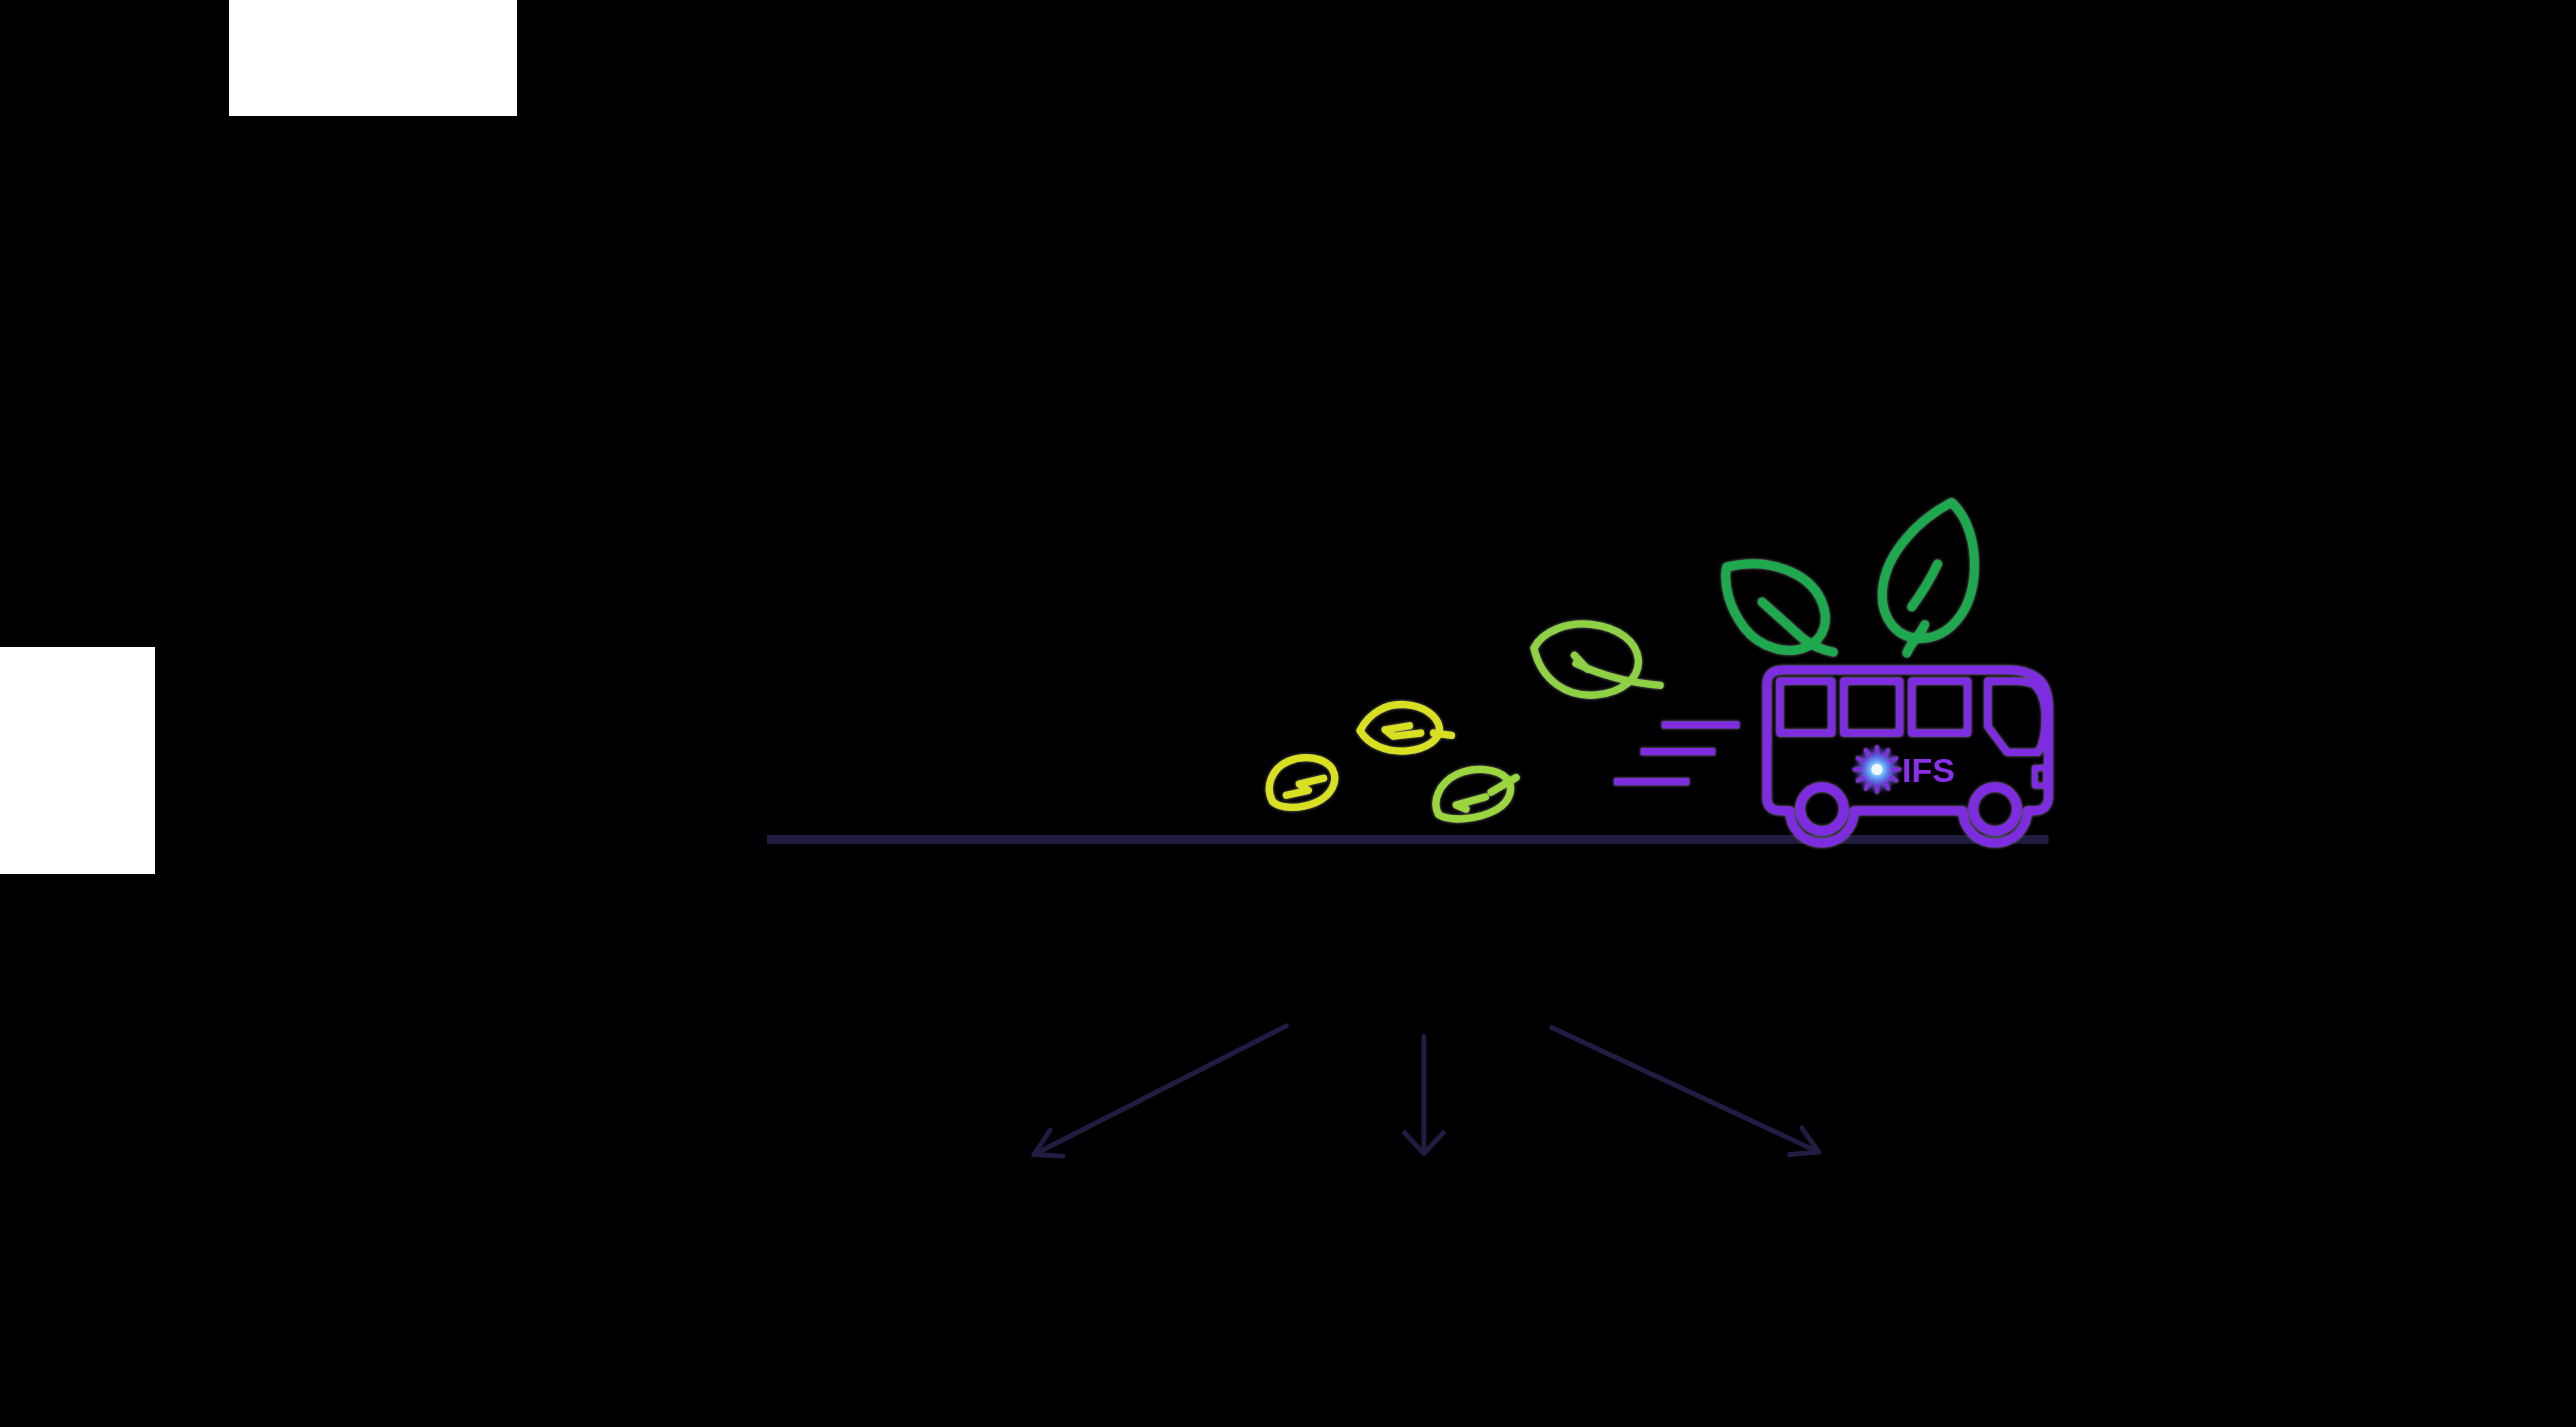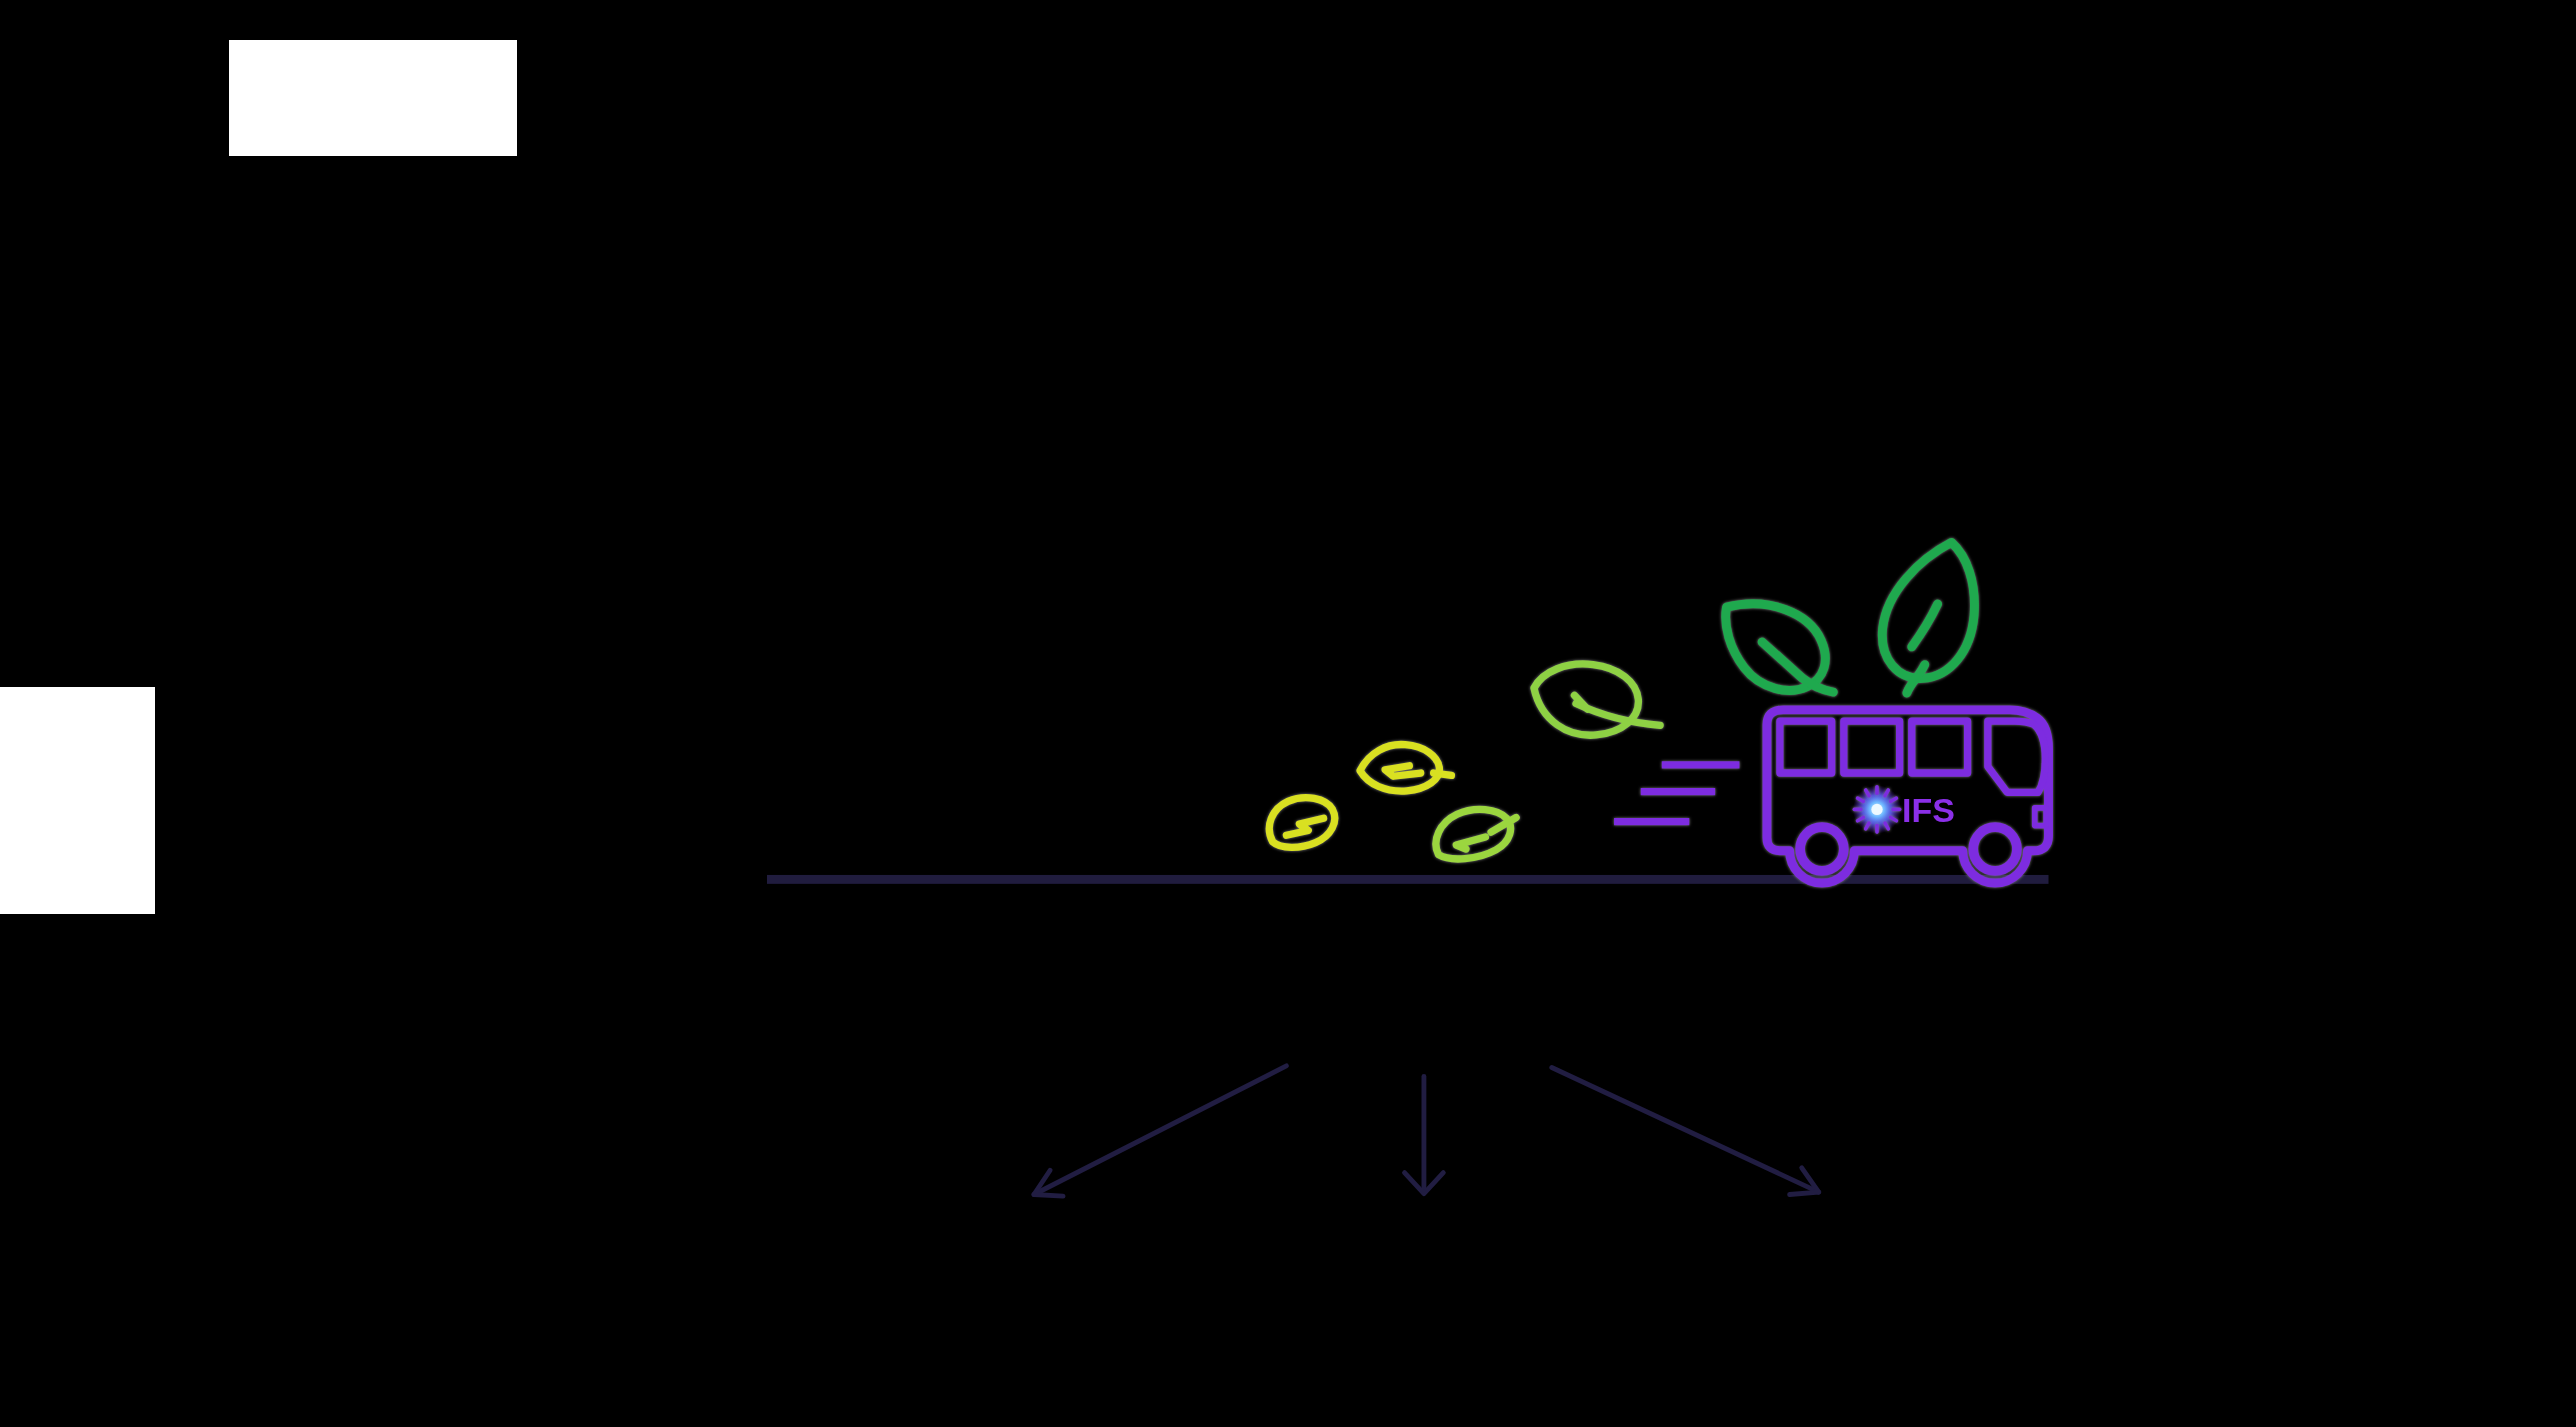--- a/index.html
+++ b/index.html
@@ -3,21 +3,20 @@
 <meta charset="utf-8">
 <style>
   html, body { margin: 0; padding: 0; background: #000000; }
   .stage {
     position: relative;
     width: 2576px;
     height: 1348px;
     background: #000000;
     overflow: hidden;
     font-family: "Liberation Sans", sans-serif;
-    margin-top: 40px;
   }
   .white-box { position: absolute; background: #ffffff; }
   .white-box.tl { left: 229px; top: 0; width: 288px; height: 116px; }
   .white-box.le { left: 0; top: 647px; width: 155px; height: 227px; }
 
   svg.illustration { position: absolute; left: 0; top: 0; }
 
   
   .ln { fill: none; stroke-linecap: round; stroke-linejoin: round; }
   .sq { fill: none; stroke-linecap: butt; }

